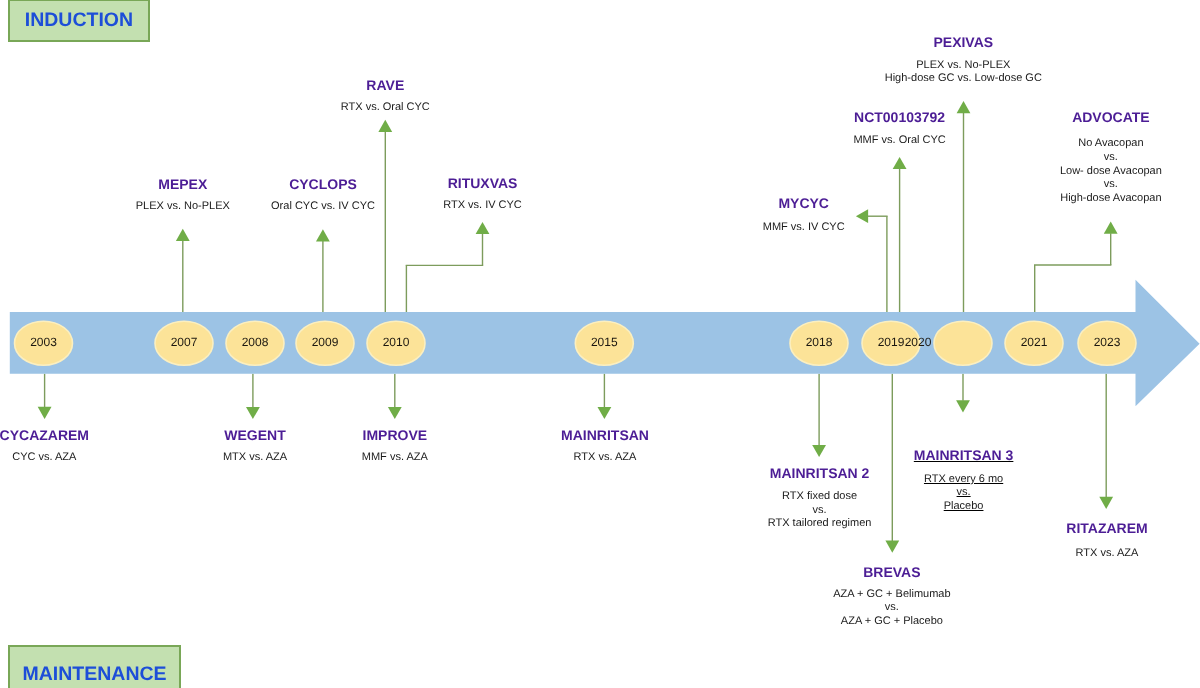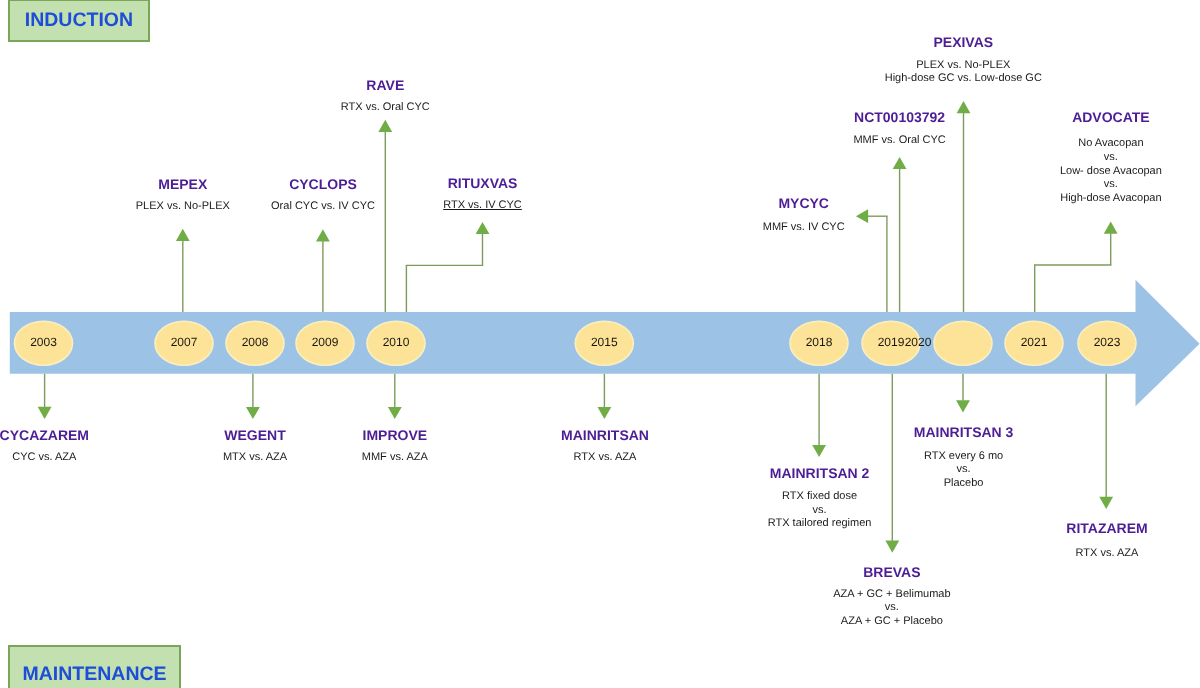--- a/index.html
+++ b/index.html
@@ -104,21 +104,21 @@
       </div>
     </div>
     <div class="trial" style="left:385.3px;top:78.0px;">
       <div class="t-title">RAVE</div>
       <div class="t-sub" style="margin-top:9.3px;">
         <div>RTX vs. Oral CYC</div>
       </div>
     </div>
     <div class="trial" style="left:482.5px;top:176.1px;">
       <div class="t-title">RITUXVAS</div>
-      <div class="t-sub" style="margin-top:9.3px;text-decoration:underline;">
+      <div class="t-sub" style="margin-top:9.3px;">
         <div>RTX vs. IV CYC</div>
       </div>
     </div>
     <div class="trial" style="left:803.7px;top:196.2px;">
       <div class="t-title">MYCYC</div>
       <div class="t-sub" style="margin-top:10.5px;">
         <div>MMF vs. IV CYC</div>
       </div>
     </div>
     <div class="trial" style="left:899.6px;top:109.8px;">
@@ -177,21 +177,21 @@
       </div>
     </div>
     <div class="trial" style="left:891.9px;top:564.7px;">
       <div class="t-title">BREVAS</div>
       <div class="t-sub" style="margin-top:8.9px;">
         <div>AZA + GC + Belimumab</div>
         <div>vs.</div>
         <div>AZA + GC + Placebo</div>
       </div>
     </div>
-    <div class="trial" style="left:963.6px;top:425px;">
+    <div class="trial" style="left:963.6px;top:448px;text-decoration:underline;">
       <div class="t-title">MAINRITSAN 3</div>
       <div class="t-sub" style="margin-top:10.9px;">
         <div>RTX every 6 mo</div>
         <div>vs.</div>
         <div>Placebo</div>
       </div>
     </div>
     <div class="trial" style="left:1107.0px;top:521.3px;">
       <div class="t-title">RITAZAREM</div>
       <div class="t-sub" style="margin-top:11.3px;">

